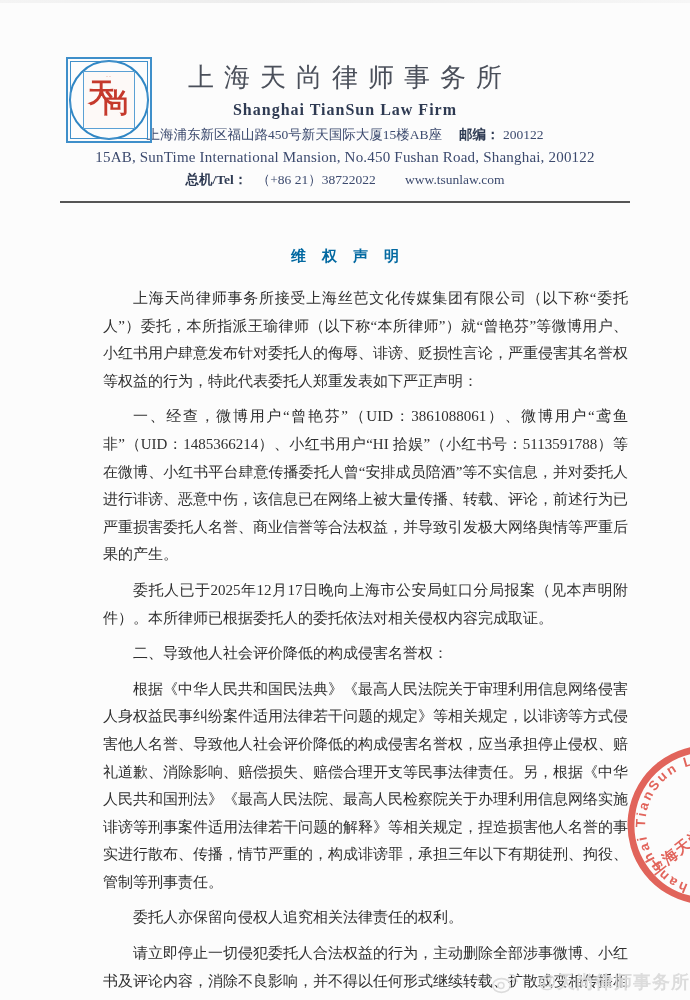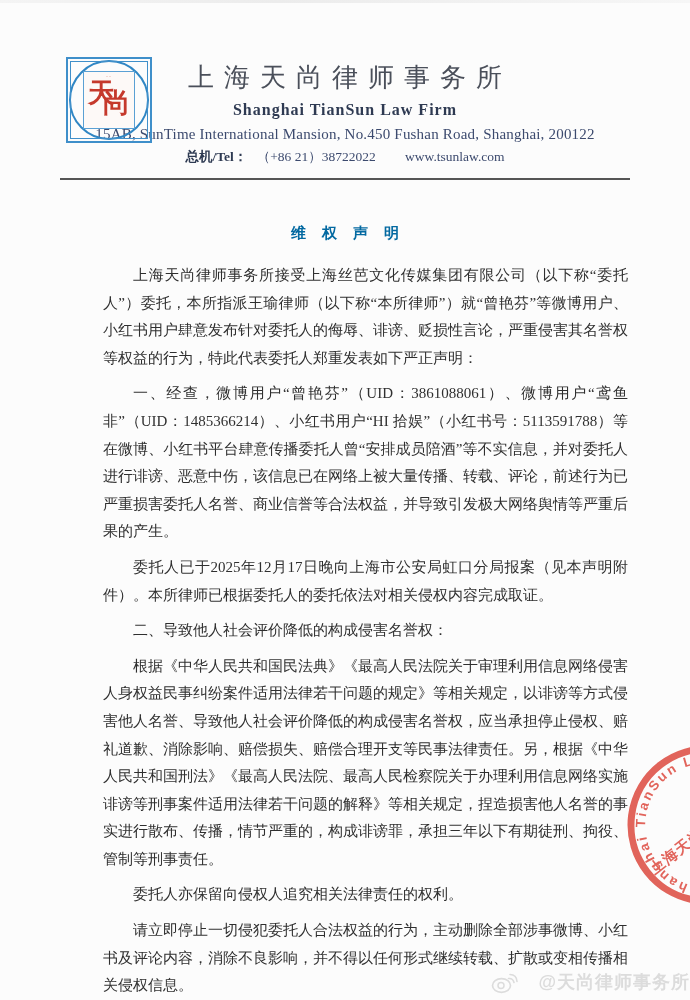--- a/index.html
+++ b/index.html
@@ -94,20 +94,26 @@
         <span class="seal-mark">··</span>
         <span class="seal-char c1">天</span>
         <span class="seal-char c2">尚</span>
       </div>
     </div>
   </div>
 
   <div class="firm-name-cn">上海天尚律师事务所</div>
   <div class="firm-name-en">Shanghai TianSun Law Firm</div>
 
+  <div class="addr-line">
+    <span>上海浦东新区福山路450号新天国际大厦15楼AB座</span>
+    &nbsp;&nbsp;&nbsp;
+    <span class="lbl">邮编：</span>
+    <span>200122</span>
+  </div>
 
   <div class="addr-line en">15AB, SunTime International Mansion, No.450 Fushan Road, Shanghai, 200122</div>
 
   <div class="tel-line">
     <span class="lbl">总机/Tel：</span>
     <span class="tel-num">（+86 21）38722022</span>
     <span class="website">www.tsunlaw.com</span>
   </div>
 </header>
 

